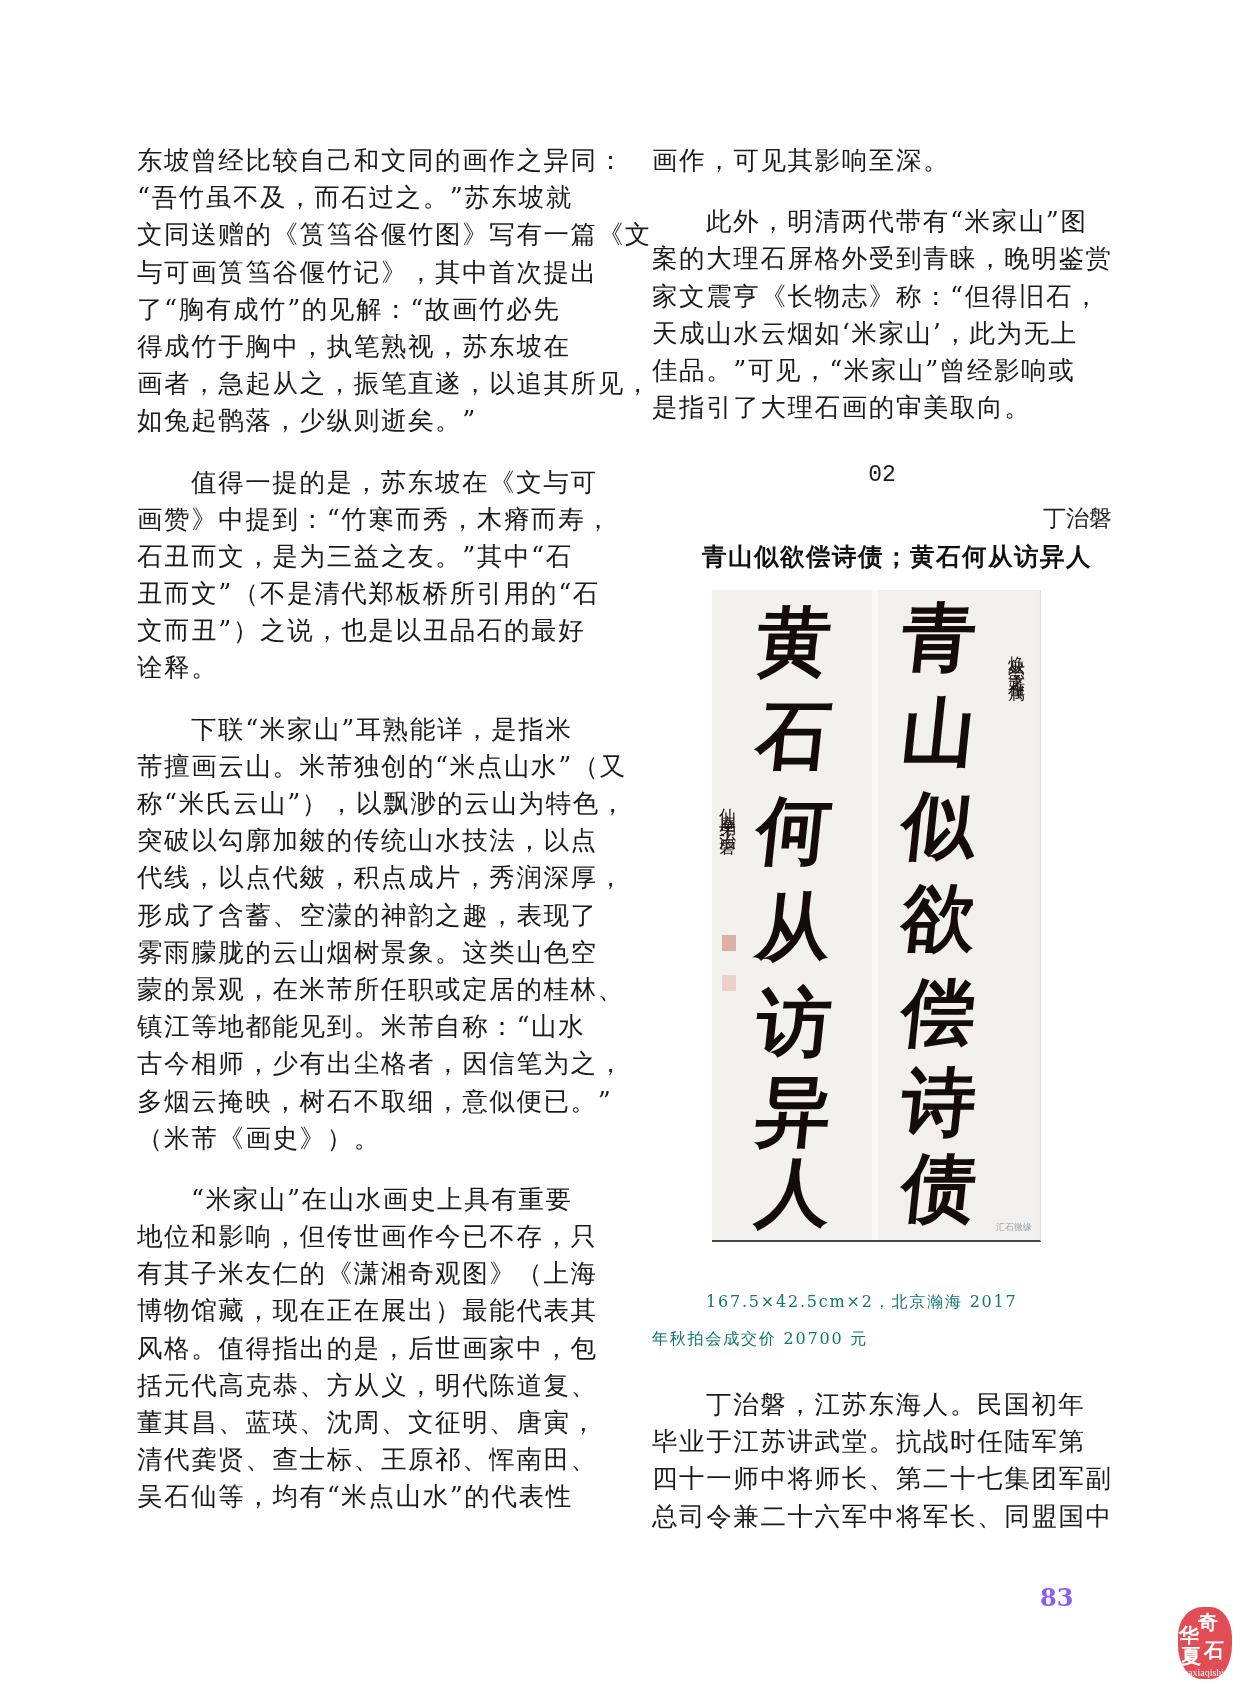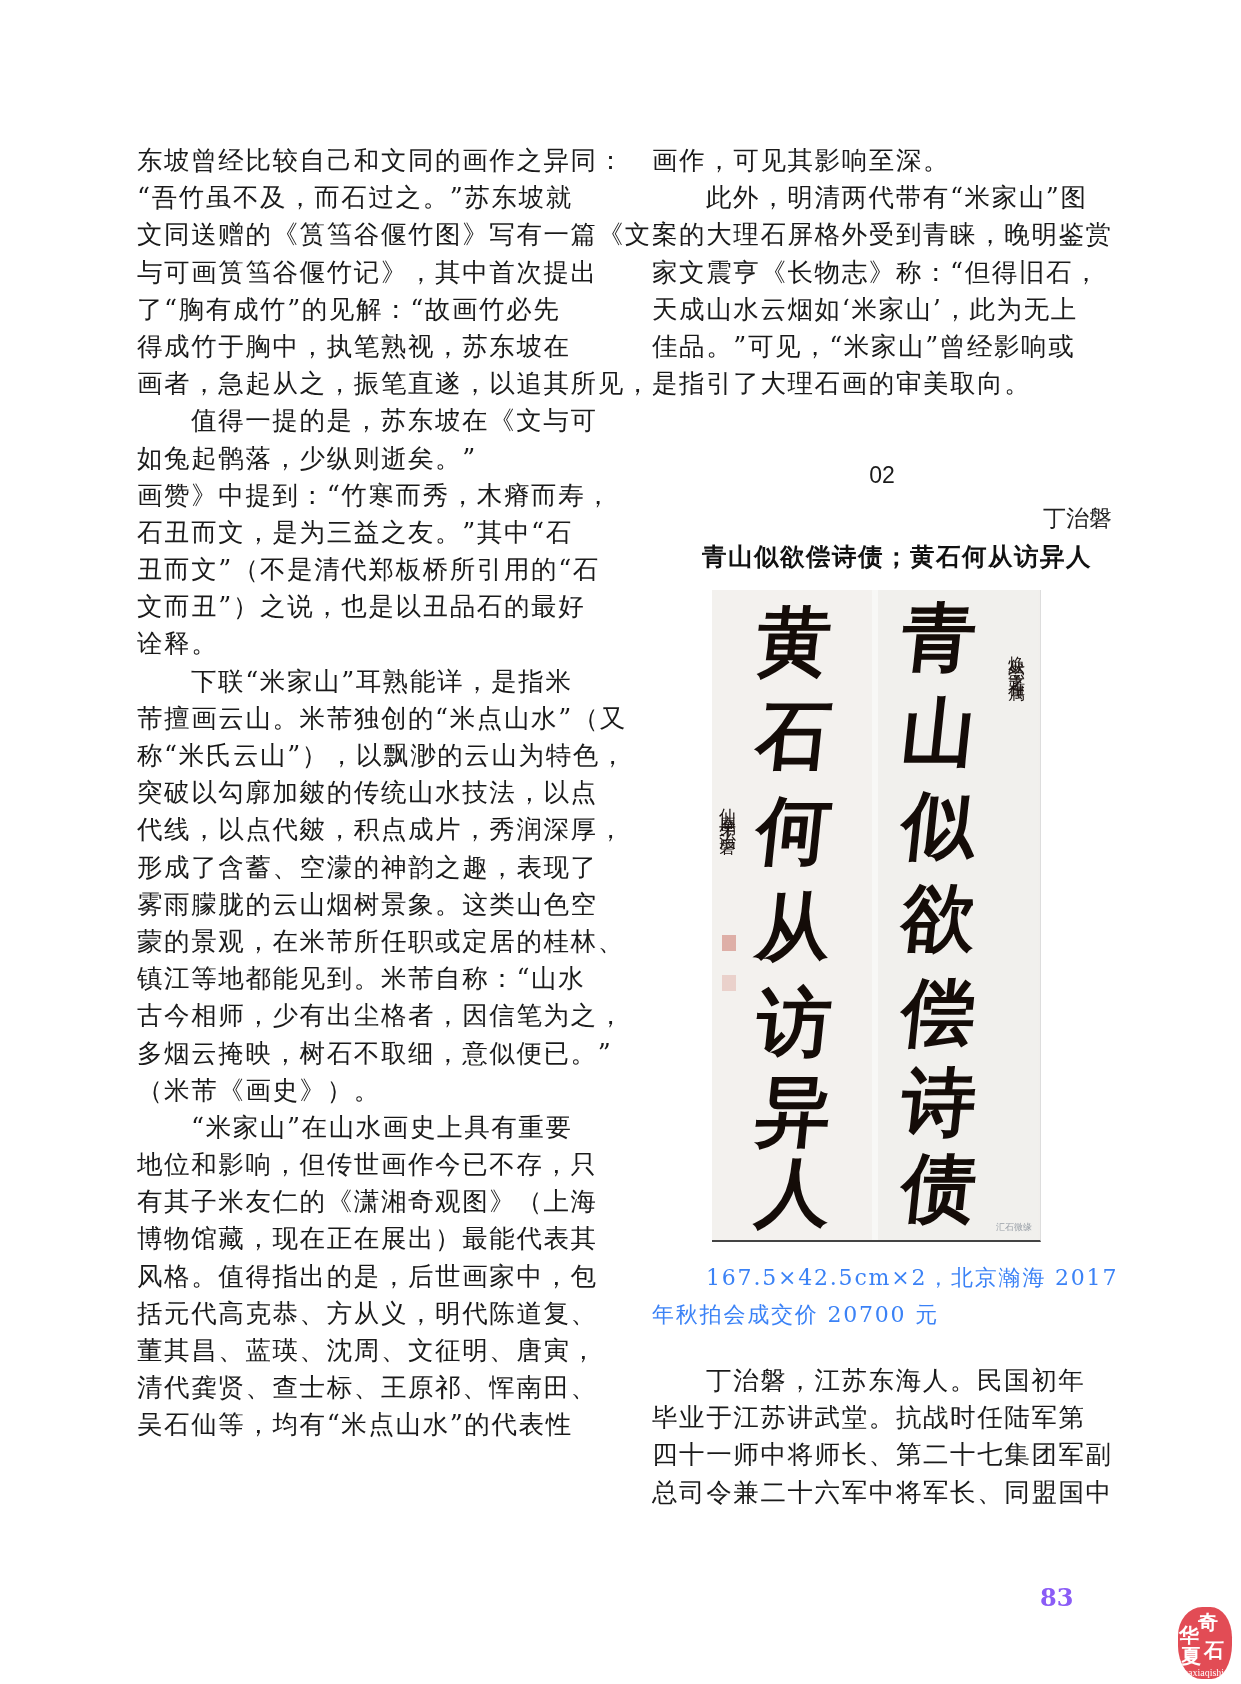--- a/index.html
+++ b/index.html
@@ -3,43 +3,43 @@
 <meta charset="utf-8">
 <style>
   html, body { margin: 0; padding: 0; background: #ffffff; }
   body { width: 1241px; height: 1684px; position: relative; overflow: hidden;
          font-family: "DejaVu Serif", "Liberation Serif", serif; color: #1a1a1a; }
   .col { position: absolute; }
   .col-left { left: 137px; top: 142px; width: 460px; }
   .col-right { left: 652px; top: 142px; width: 460px; }
   .line { height: 37.2px; line-height: 37.2px; font-size: 25.5px; white-space: nowrap;
           letter-spacing: 1.6px; }
-  .line.indent { padding-left: 54px; }
+  .line.indent { padding-left: 54px; margin-top: 24px; }
   .sec-num { position: absolute; left: 652px; width: 460px; top: 462px; text-align: center;
-             font-family: Liberation Sans, sans-serif; font-size: 23px; }
+             font-family: Liberation Mono, monospace; font-size: 23px; }
   .sec-author { position: absolute; left: 652px; width: 460px; top: 503px; text-align: right;
              font-family: "DejaVu Sans", "Liberation Sans", sans-serif; font-size: 23px; color:#222; }
   .sec-title { position: absolute; left: 690px; top: 540px; font-family: "DejaVu Sans", "Liberation Sans", sans-serif;
              font-size: 24.5px; font-weight: bold; letter-spacing: 1.5px; color:#111;margin-left:12px; }
   .artwork { position: absolute; left: 712px; top: 590px; width: 328px; height: 650px;
              background: #f1efec; border-bottom: 2px solid #444; border-right: 1px solid #ddd; }
   .panel { position: absolute; top: 0; height: 650px; width: 160px; background: #f3f1ee; }
   .panel.left { left: 0; }
   .panel.right { left: 166px; background: #f1f0ed; }
   .panel-gap { position: absolute; left: 160px; top: 0; width: 6px; height: 650px; background: #f8f8f6; }
   .big-char { position: absolute; font-family: "DejaVu Serif", "Liberation Serif", serif; font-weight: bold;
               font-size: 74px; color: #140c08; line-height: 1; transform: skewX(-6deg); }
   .small-ins { position: absolute; font-size: 17px; color: #1a1210; writing-mode: vertical-rl; letter-spacing: 6px;
                font-family: "DejaVu Serif", "Liberation Serif", serif; }
   .seal { position: absolute; width: 14px; height: 16px; background: #d9a39a; opacity: 0.85; }
   .seal.pale { background: #e6c3bc; opacity: 0.7; }
   .watermark-small { position: absolute; right: 6px; bottom: 6px; font-size: 9px; color: #9aa0a8;
                      font-family: "DejaVu Sans", "Liberation Sans", sans-serif; }
   .caption { position: absolute; left: 652px; top: 1259px; width: 460px; }
-  .caption .line { font-size: 22px; letter-spacing: 1.8px; line-height: 37px; height: 37px; color: #3b82f6; }
+  .caption .line { font-size: 16px; letter-spacing: 1.8px; line-height: 37px; height: 37px; color: #0f766e; }
   .bio { position: absolute; left: 652px; top: 1362px; width: 460px; }
   .page-num { position: absolute; left: 1040px; top: 1583px; font-family: "DejaVu Serif", "Liberation Serif", serif;
               font-weight: bold; font-size: 24px; color: #8b5cf6; }
   .stamp { position: absolute; left: 1178px; top: 1607px; width: 54px; height: 72px; background: #e24c55;
            border-radius: 45% 40% 38% 44% / 40% 42% 48% 46%; color: #fff; overflow: hidden; }
   .stamp .s1 { position: absolute; left: 20px; top: 2px; font-size: 20px; font-family: "DejaVu Sans", sans-serif; font-weight: bold;}
   .stamp .s2 { position: absolute; left: 1px; top: 15px; font-size: 20px; font-family: "DejaVu Sans", sans-serif; font-weight: bold;}
   .stamp .s3 { position: absolute; left: 3px; top: 36px; font-size: 20px; font-family: "DejaVu Sans", sans-serif; font-weight: bold;}
   .stamp .s4 { position: absolute; left: 26px; top: 30px; font-size: 20px; font-family: "DejaVu Sans", sans-serif; font-weight: bold;}
   .stamp .s5 { position: absolute; left: 0px; top: 60px; font-size: 10px; font-family: Liberation Serif, serif; white-space: nowrap; }
@@ -48,22 +48,22 @@
 <body>
 
 <div class="col col-left">
   <div class="line">东坡曾经比较自己和文同的画作之异同：</div>
   <div class="line">“吾竹虽不及，而石过之。”苏东坡就</div>
   <div class="line">文同送赠的《筼筜谷偃竹图》写有一篇《文</div>
   <div class="line">与可画筼筜谷偃竹记》，其中首次提出</div>
   <div class="line">了“胸有成竹”的见解：“故画竹必先</div>
   <div class="line">得成竹于胸中，执笔熟视，苏东坡在</div>
   <div class="line">画者，急起从之，振笔直遂，以追其所见，</div>
+  <div class="line">如兔起鹘落，少纵则逝矣。”</div>
   <div class="line indent">值得一提的是，苏东坡在《文与可</div>
-  <div class="line">如兔起鹘落，少纵则逝矣。”</div>
   <div class="line">画赞》中提到：“竹寒而秀，木瘠而寿，</div>
   <div class="line">石丑而文，是为三益之友。”其中“石</div>
   <div class="line">丑而文”（不是清代郑板桥所引用的“石</div>
   <div class="line">文而丑”）之说，也是以丑品石的最好</div>
   <div class="line">诠释。</div>
   <div class="line indent">下联“米家山”耳熟能详，是指米</div>
   <div class="line">芾擅画云山。米芾独创的“米点山水”（又</div>
   <div class="line">称“米氏云山”），以飘渺的云山为特色，</div>
   <div class="line">突破以勾廓加皴的传统山水技法，以点</div>
   <div class="line">代线，以点代皴，积点成片，秀润深厚，</div>

